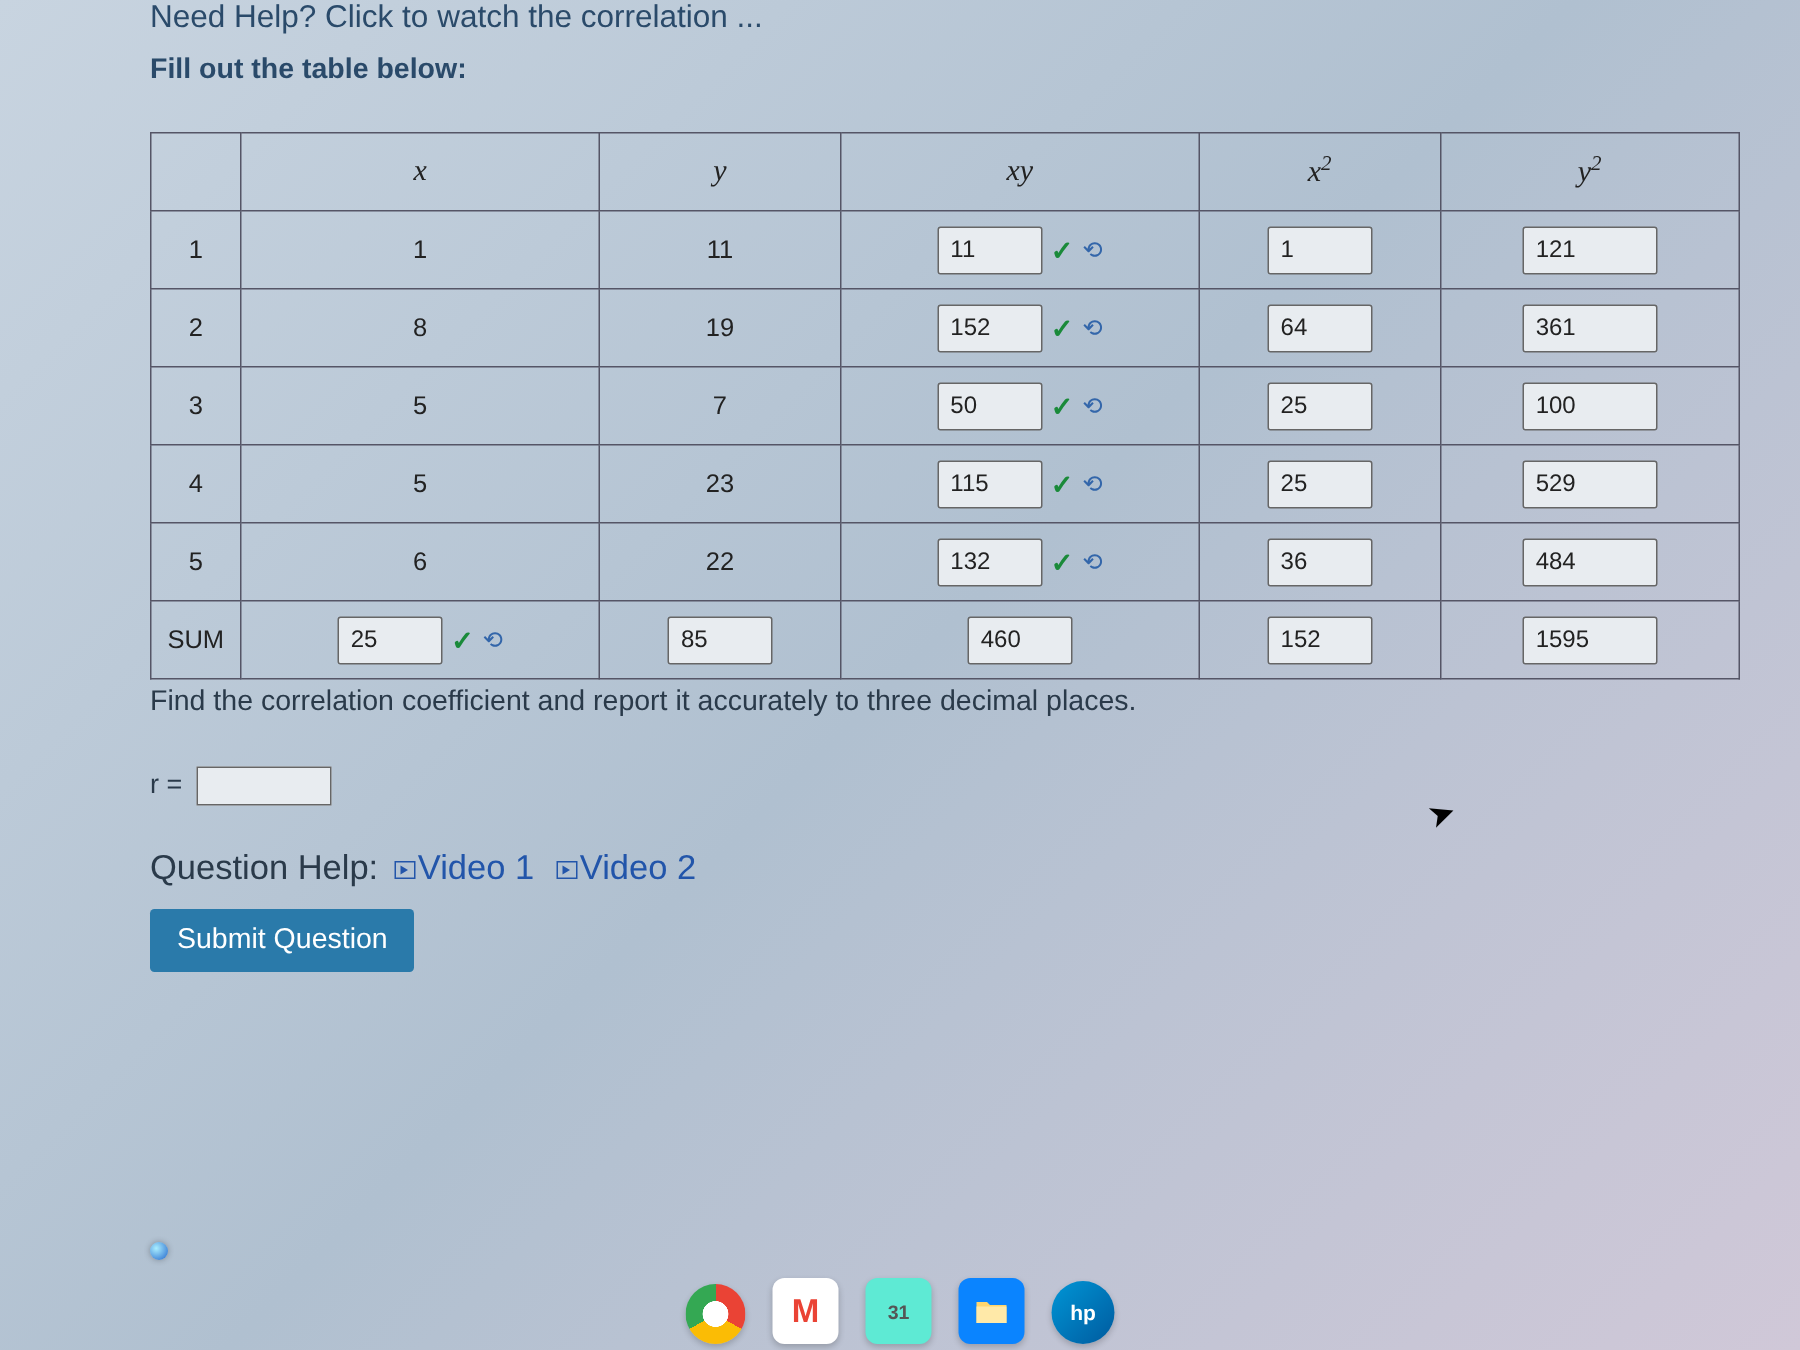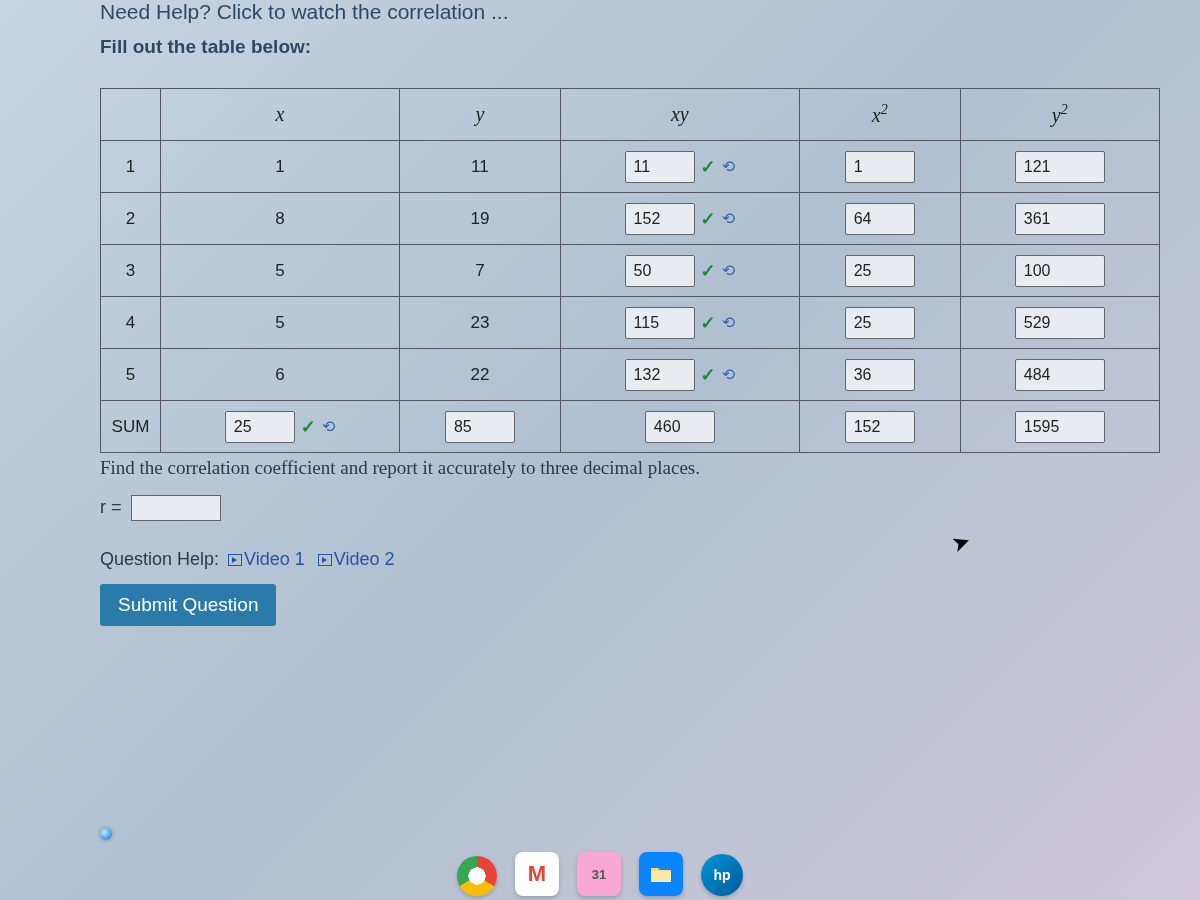--- a/index.html
+++ b/index.html
@@ -93,37 +93,36 @@
     font-weight: bold;
   }
   .retry {
     color: #3366aa;
     font-size: 16px;
     cursor: pointer;
   }
   .instruct {
     font-size: 19px;
     color: #2a3a4a;
-    margin: 4px 0 16px 0;
-    font-family: Liberation Serif, serif;
+    margin: 4px 0 32px 0;
   }
   .r-row {
     font-size: 18px;
     color: #2a3a4a;
     margin-bottom: 28px;
   }
   .r-row input {
     width: 90px;
     height: 26px;
     border: 1px solid #666;
     background: #e8ecf0;
     margin-left: 4px;
   }
   .qhelp {
-    font-size: 18px;
+    font-size: 23px;
     color: #2a3a4a;
     margin-bottom: 14px;
   }
   .vlink {
     color: #2255aa;
     cursor: pointer;
     margin: 0 4px;
   }
   .play {
     display: inline-block;
@@ -177,21 +176,21 @@
     border-radius: 8px;
     display: flex;
     align-items: center;
     justify-content: center;
     font-size: 22px;
     font-weight: bold;
     box-shadow: 0 2px 4px rgba(0,0,0,0.2);
   }
   .tb-chrome { background: radial-gradient(circle, #fff 30%, transparent 31%), conic-gradient(#ea4335 0 120deg, #fbbc05 120deg 240deg, #34a853 240deg 360deg); border-radius: 50%; width: 40px; height: 40px; }
   .tb-gmail { background: #fff; color: #ea4335; }
-  .tb-cal { background: #f9a8d4; color: #555; font-size: 13px; }
+  .tb-cal { background: #5eead4; color: #555; font-size: 13px; }
   .tb-files { background: #0a84ff; color: #fff; }
   .tb-hp { background: linear-gradient(135deg, #0096d6, #005a9e); color: #fff; border-radius: 50%; width: 42px; height: 42px; font-size: 14px; }
   .dot {
     position: absolute;
     left: 100px;
     bottom: 60px;
     width: 12px;
     height: 12px;
     border-radius: 50%;
     background: radial-gradient(circle at 35% 35%, #aef, #26c);

